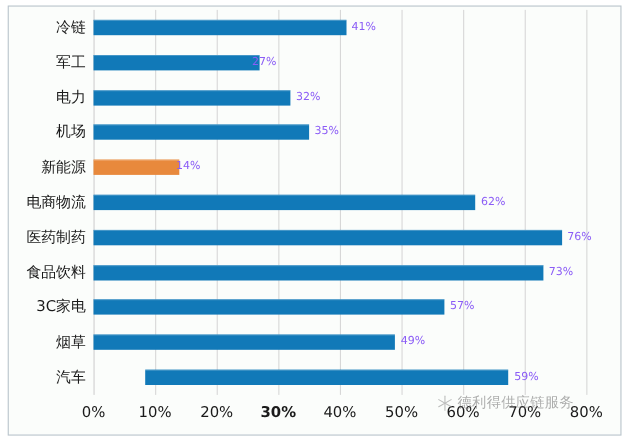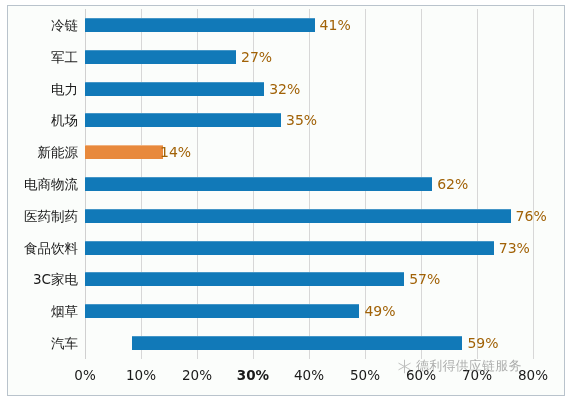--- a/index.html
+++ b/index.html
@@ -80,22 +80,22 @@
     background: #1179b8;
     box-shadow: inset 0 1px 0 rgba(255,255,255,0.22);
   }
   .bar.accent {
     background: #e8893c;
     box-shadow: inset 0 1px 0 rgba(255,255,255,0.35);
   }
   .bar-value {
     position: absolute;
     top: -2px;
-    font-size: 14px;
-    color: #a16207;
+    font-size: 10px;
+    color: #8b5cf6;
     white-space: nowrap;
     line-height: 18px;
   }
   
   .x-axis {
     position: absolute;
     left: 85px;
     top: 366px;
     width: 448px;
     height: 22px;
@@ -162,21 +162,21 @@
       <div class="gridline" style="left: 280px;"></div>
       <div class="gridline" style="left: 336px;"></div>
       <div class="gridline" style="left: 392px;"></div>
       <div class="gridline" style="left: 448px;"></div>
       <div class="bar-row" style="top: 9px; width: 448px;">
         <div class="bar" style="width: 229.6px; background: rgb(17, 121, 184);"></div>
         <span class="bar-value" style="left: 234.6px;">41%</span>
       </div>
       <div class="bar-row" style="top: 41px; width: 448px;">
         <div class="bar" style="width: 151.2px; background: rgb(17, 121, 184);"></div>
-        <span class="bar-value" style="left: 156px;">27%</span>
+        <span class="bar-value" style="left: 144px;">27%</span>
       </div>
       <div class="bar-row" style="top: 73px; width: 448px;">
         <div class="bar" style="width: 179.2px; background: rgb(17, 121, 184);"></div>
         <span class="bar-value" style="left: 184.2px;">32%</span>
       </div>
       <div class="bar-row" style="top: 104px; width: 448px;">
         <div class="bar" style="width: 196px; background: rgb(17, 121, 184);"></div>
         <span class="bar-value" style="left: 201px;">35%</span>
       </div>
       <div class="bar-row" style="top: 136px; width: 448px;">

